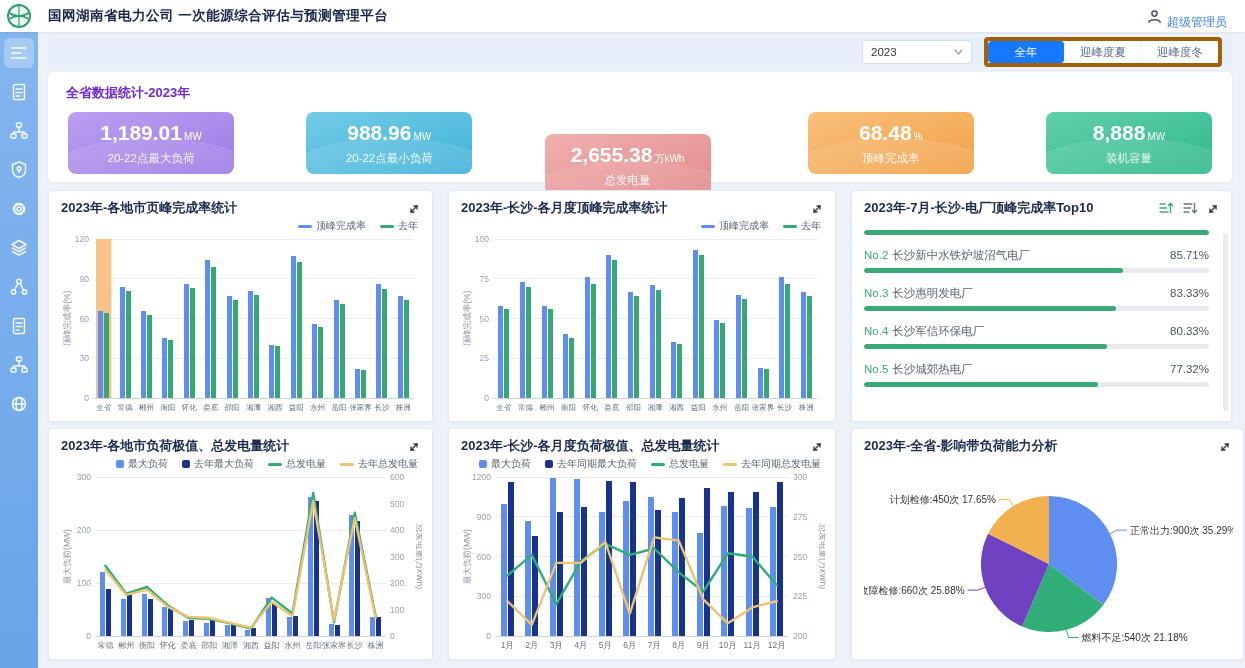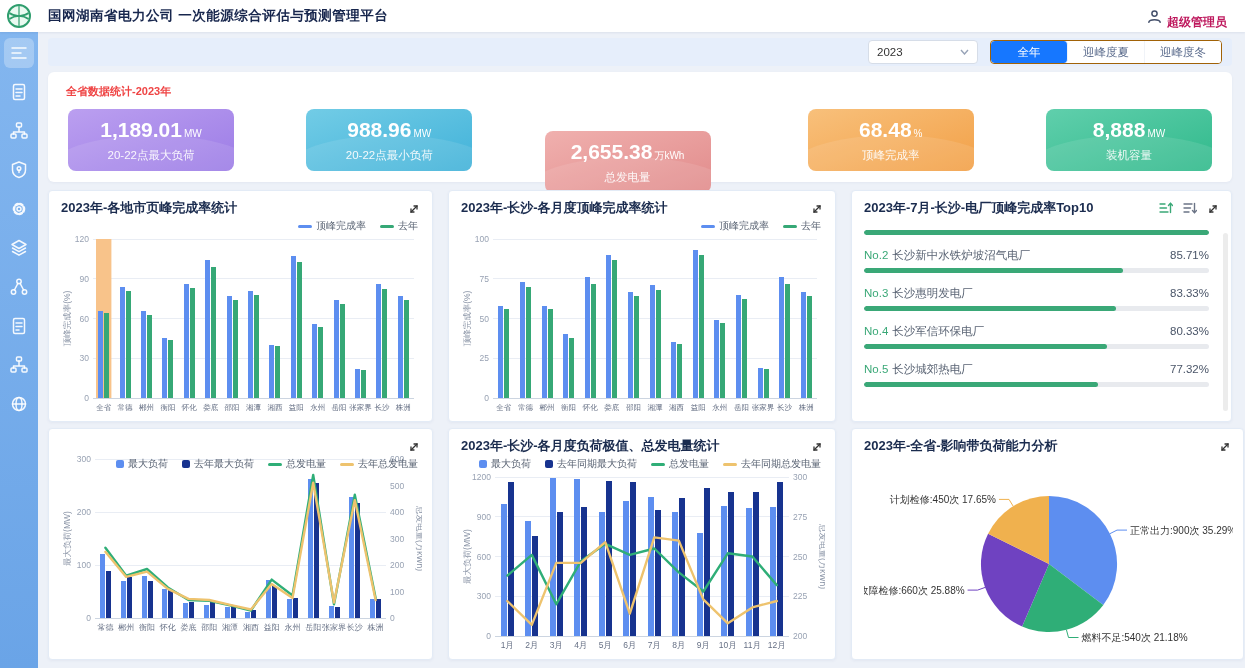--- a/index.html
+++ b/index.html
@@ -3,44 +3,44 @@
 <meta charset="utf-8">
 <style>
   html,body{margin:0;padding:0;width:1245px;height:668px;overflow:hidden;
     font-family:"Liberation Sans","DejaVu Sans",sans-serif;background:#edf1f8;}
   
   .header{position:absolute;left:0;top:0;width:1245px;height:32px;background:#fff;
     box-shadow:0 1px 2px rgba(20,40,90,.08);z-index:5;display:flex;align-items:center;}
   .logo{width:38px;display:flex;justify-content:center;}
   .header-title{font-size:13.5px;font-weight:bold;color:#17264d;margin-left:10px;letter-spacing:.5px;text-align:center;}
   .user-area{margin-left:auto;margin-right:18px;display:flex;align-items:center;gap:5px;cursor:pointer;}
-  .user-label{font-size:12px;font-weight:bold;color:#be185d;margin-top:12px;}
+  .user-label{font-size:12px;font-weight:normal;color:#3b82f6;margin-top:12px;}
   
   .sidebar{position:absolute;left:0;top:32px;width:38px;height:636px;
     background:linear-gradient(180deg,#83b6ef 0%,#6aa4e7 100%);display:flex;flex-direction:column;
     align-items:center;padding-top:6px;box-sizing:border-box;z-index:4;}
   .side-item{width:30px;height:30px;margin-bottom:9px;border-radius:6px;display:flex;
     align-items:center;justify-content:center;cursor:pointer;}
   .side-item.active{background:rgba(255,255,255,.28);}
   
   .main{position:absolute;left:48px;top:38px;width:1184px;}
   .filter-bar{height:28px;background:#e6eefb;border-radius:4px;display:flex;align-items:center;
     justify-content:flex-end;padding-right:10px;gap:12px;}
   .year-select{width:92px;height:22px;background:#fff;border:1px solid #d6dde8;border-radius:4px;
     display:flex;align-items:center;justify-content:space-between;padding:0 8px;cursor:pointer;}
   .year-select span{font-size:11.5px;color:#333;}
-  .seg-group{display:flex;background:#fff;border-radius:4px;overflow:hidden;border:1px solid #a16207;}
+  .seg-group{display:flex;background:#fff;border-radius:4px;overflow:hidden;border:4px solid #a16207;}
   .seg-btn{width:76px;height:22px;line-height:22px;text-align:center;font-size:11.5px;color:#5a6b8c;
     cursor:pointer;background:#fff;border-right:1px solid #f0f3f8;}
   .seg-btn:last-child{border-right:none;}
   .seg-btn.active{background:#1677ff;color:#fff;border-radius:4px;}
   
   .stats-panel{margin-top:6px;background:#fff;border-radius:6px;height:110px;
     box-shadow:0 1px 3px rgba(30,60,120,.05);padding:12px 18px;box-sizing:border-box;}
-  .stats-title{font-size:11px;font-weight:bold;color:#ef4444;}
+  .stats-title{font-size:13px;font-weight:bold;color:#6d28d9;}
   .stats-row{display:flex;justify-content:space-between;margin-top:10px;padding:0 2px;}
   .stat-card{width:166px;height:62px;border-radius:8px;color:#fff;text-align:center;
     display:flex;flex-direction:column;justify-content:center;position:relative;overflow:hidden;}
   .stat-card:after{content:"";position:absolute;left:-20px;top:26px;width:210px;height:70px;
     background:rgba(255,255,255,.10);border-radius:50% 50% 0 0;}
   .stat-value{font-size:21px;font-weight:bold;line-height:24px;}
   .stat-unit{font-size:10px;font-weight:normal;margin-left:2px;}
   .stat-label{font-size:11.5px;opacity:.92;margin-top:2px;}
   
   .row{display:flex;gap:15px;margin-top:8px;}
@@ -462,20 +462,21 @@
               <div class="t10-fill" style="width:67.7%;background:#3aa877"></div>
             </div>
           </div>
         </div>
       <div class="t10-scroll"></div>
     </div>
   </div>
 
   <div class="row row2">
     <div class="chart-card c1">
+      <div class="chart-title">2023年-各地市负荷极值、总发电量统计</div>
       <div class="corner-icons">
           <span class="expand-slot"><svg width="12" height="12" viewBox="0 0 12 12">
               <g stroke="#333" stroke-width="1.3" stroke-linecap="round" fill="none">
                 <line x1="3" y1="9" x2="9" y2="3"></line>
                 <polyline points="6,3 9,3 9,6"></polyline>
                 <polyline points="3,6 3,9 6,9"></polyline>
               </g>
             </svg></span>
         </div>
       <div class="legend">

